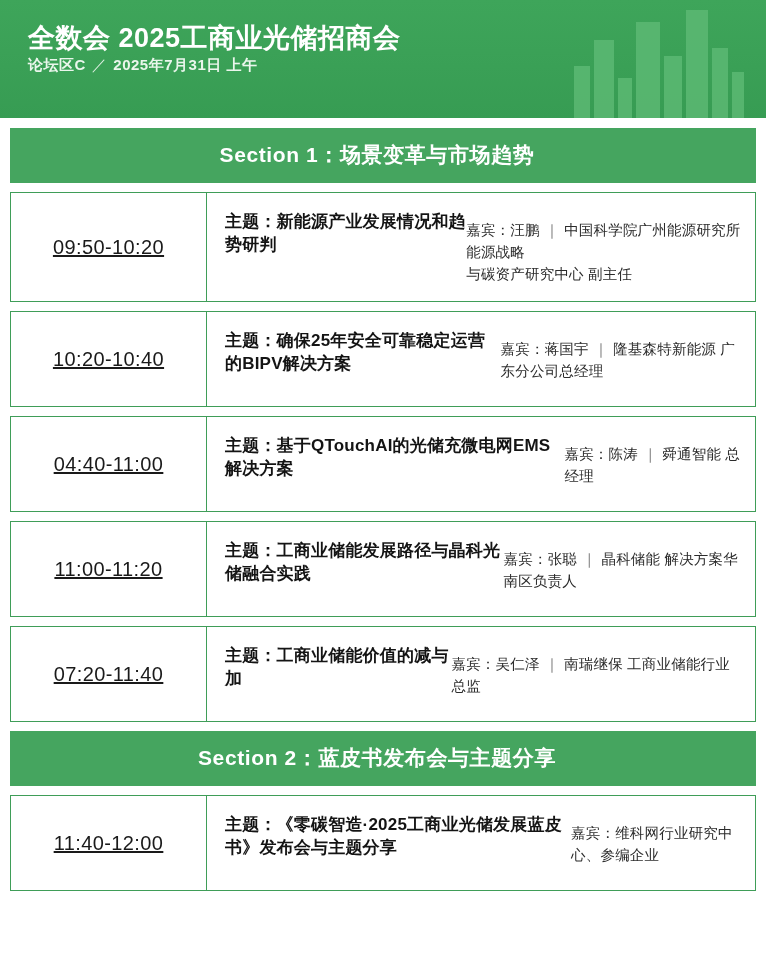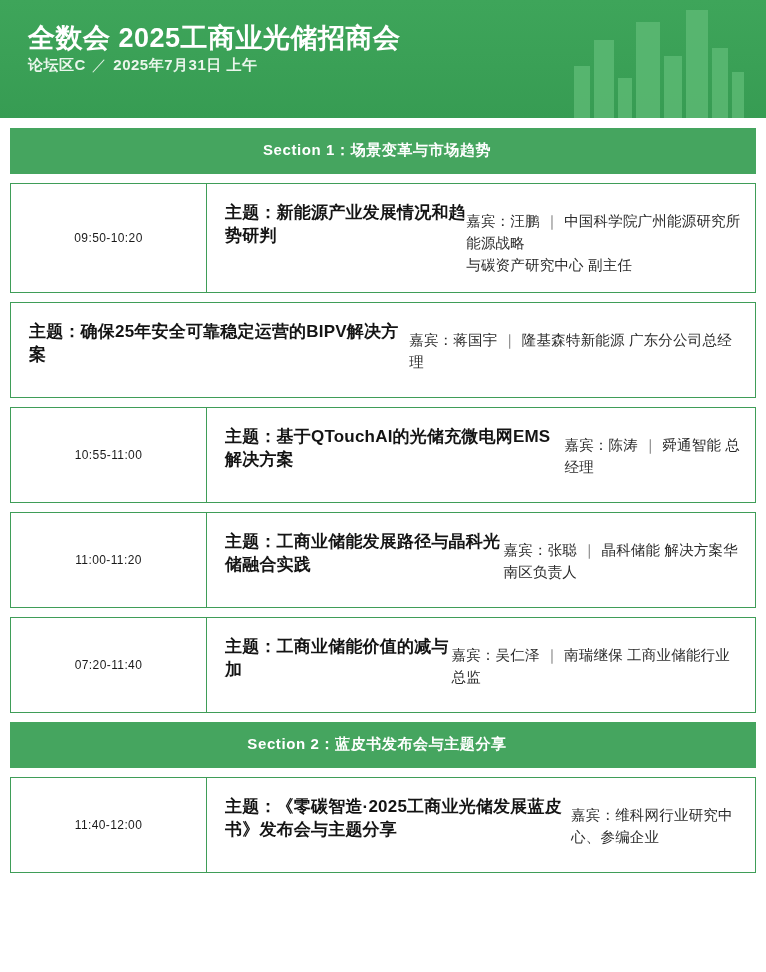--- a/index.html
+++ b/index.html
@@ -71,21 +71,21 @@
   .skyline .bar.b8 { left: 158px; width: 12px; height: 46px; }
 
   
   .body-wrap {
     padding: 10px 10px 0 10px;
   }
   .section-band {
     background: #45a55f;
     color: #ffffff;
     text-align: center;
-    font-size: 15px;
+    font-size: 21px;
     font-weight: bold;
     letter-spacing: 0.6px;
     padding: 13px 12px 14px 0;
     margin: 0 0 9px 0;
   }
   .section-band.second {
     margin-top: 9px;
   }
   .row {
     display: flex;
@@ -94,24 +94,25 @@
     background: #ffffff;
     min-height: 96px;
   }
   .row:last-child { margin-bottom: 13px; }
   .time-cell {
     width: 196px;
     flex: 0 0 196px;
     display: flex;
     align-items: center;
     justify-content: center;
-    font-size: 12px;
+    font-size: 20px;
     color: #1a1a1a;
     border-right: 1px solid #3f9d58;
     letter-spacing: 0.4px;
+    text-decoration: underline;
   }
   .info-cell {
     flex: 1 1 auto;
     padding: 18px 14px 16px 18px;
     display: flex;
     flex-direction: row;
     justify-content: center;
   }
   .topic {
     font-size: 17px;
@@ -159,30 +160,31 @@
       <div class="time-cell">09:50-10:20</div>
       <div class="info-cell">
         <div class="topic">主题：新能源产业发展情况和趋势研判</div>
         <div class="guest">
           <span>嘉宾：汪鹏</span><span class="bar">｜</span><span>中国科学院广州能源研究所能源战略</span><br><span>与碳资产研究中心 副主任</span>
         </div>
       </div>
     </div>
 
     <div class="row">
+      <div class="time-cell">10:20-10:40</div>
       <div class="info-cell">
         <div class="topic">主题：确保25年安全可靠稳定运营的BIPV解决方案</div>
         <div class="guest">
           <span>嘉宾：蒋国宇</span><span class="bar">｜</span><span>隆基森特新能源 广东分公司总经理</span>
         </div>
       </div>
     </div>
 
     <div class="row">
-      <div class="time-cell">10:55-11:00</div>
+      <div class="time-cell">04:40-11:00</div>
       <div class="info-cell">
         <div class="topic">主题：基于QTouchAI的光储充微电网EMS解决方案</div>
         <div class="guest">
           <span>嘉宾：陈涛</span><span class="bar">｜</span><span>舜通智能 总经理</span>
         </div>
       </div>
     </div>
 
     <div class="row">
       <div class="time-cell">11:00-11:20</div>

